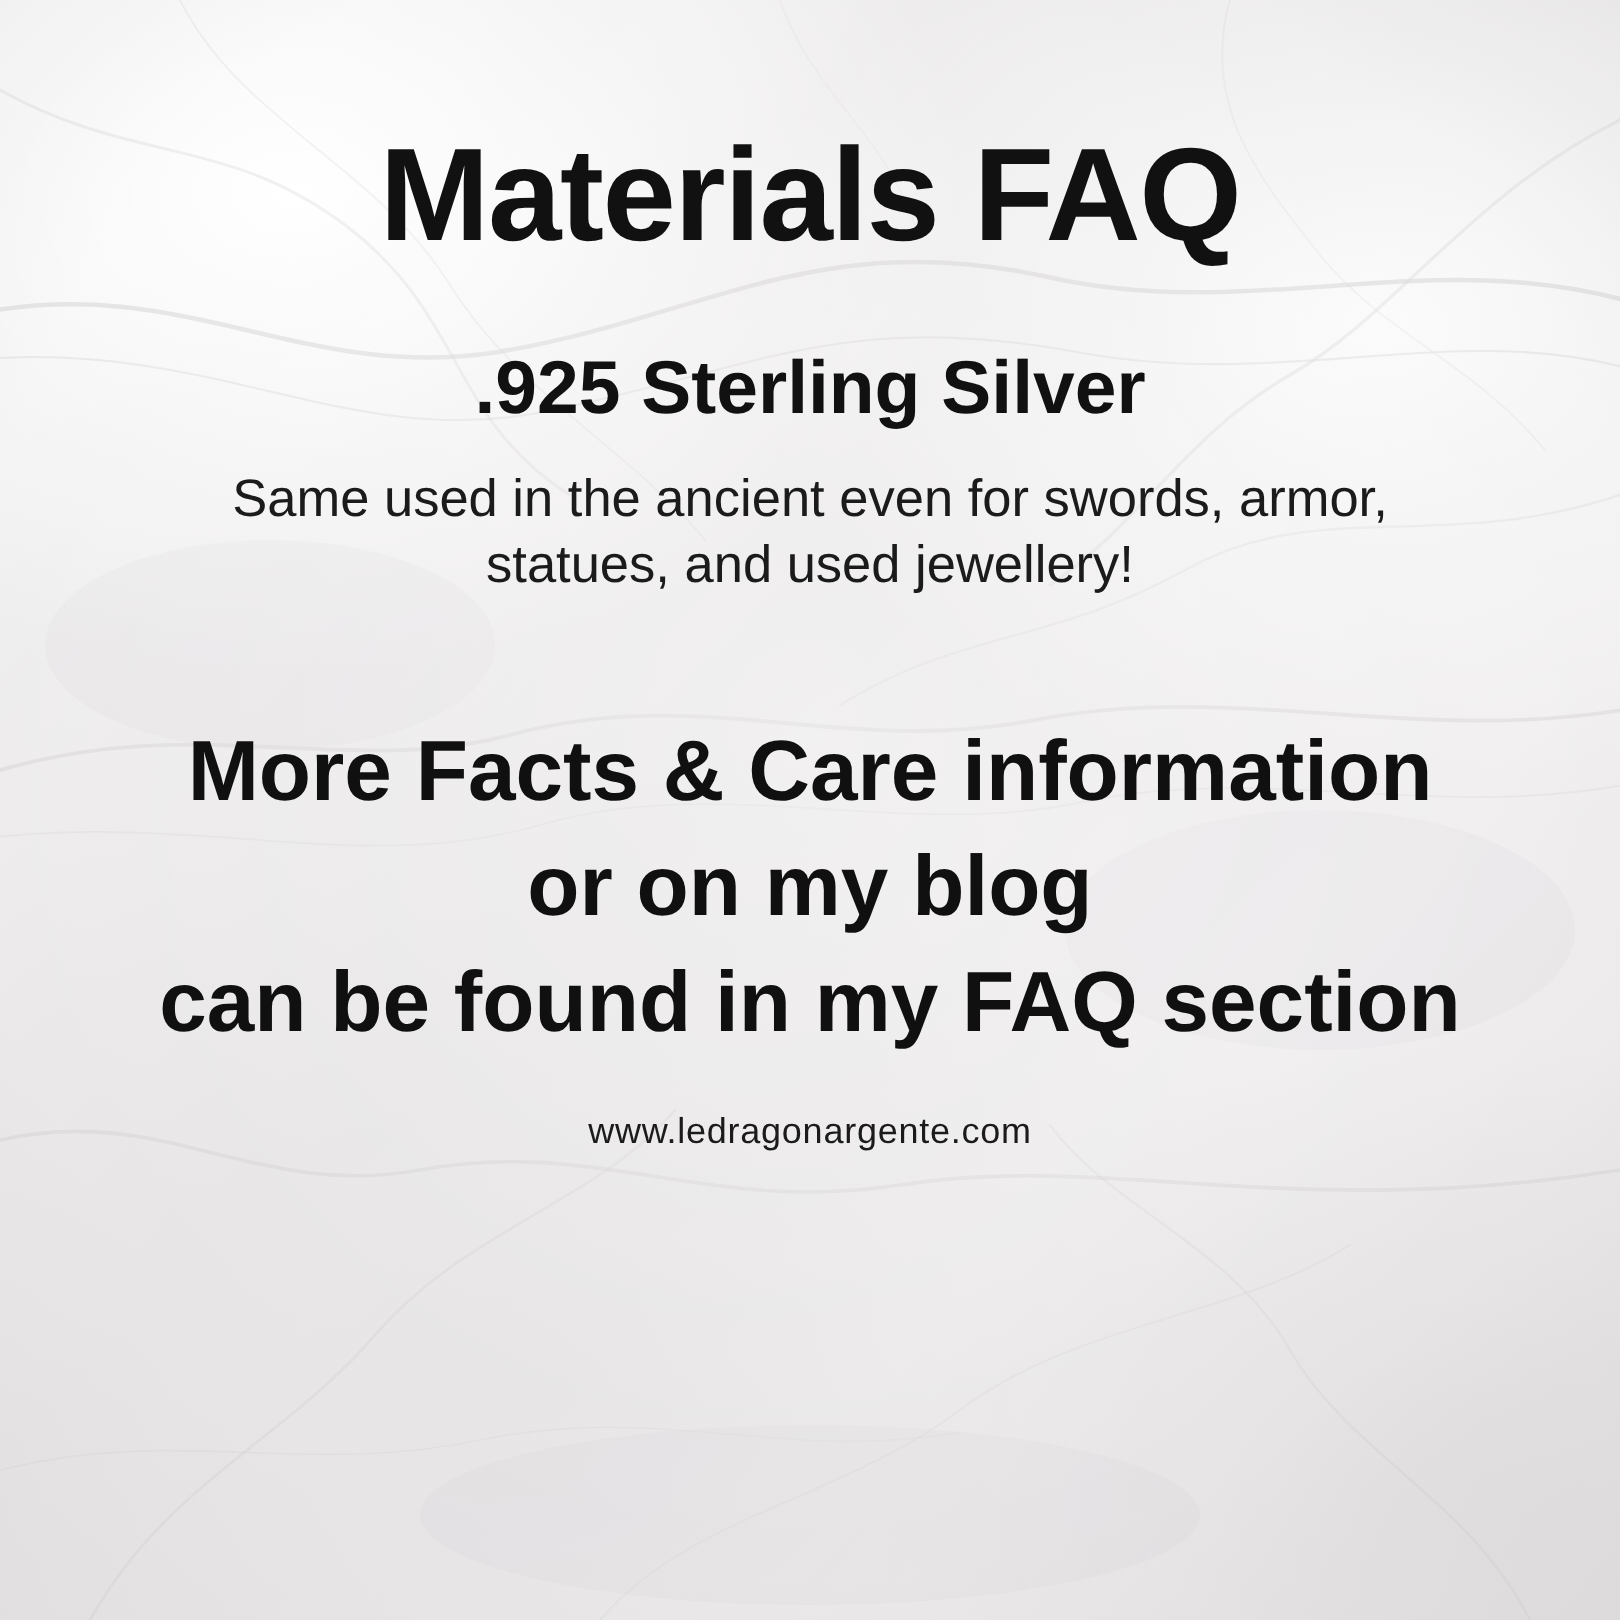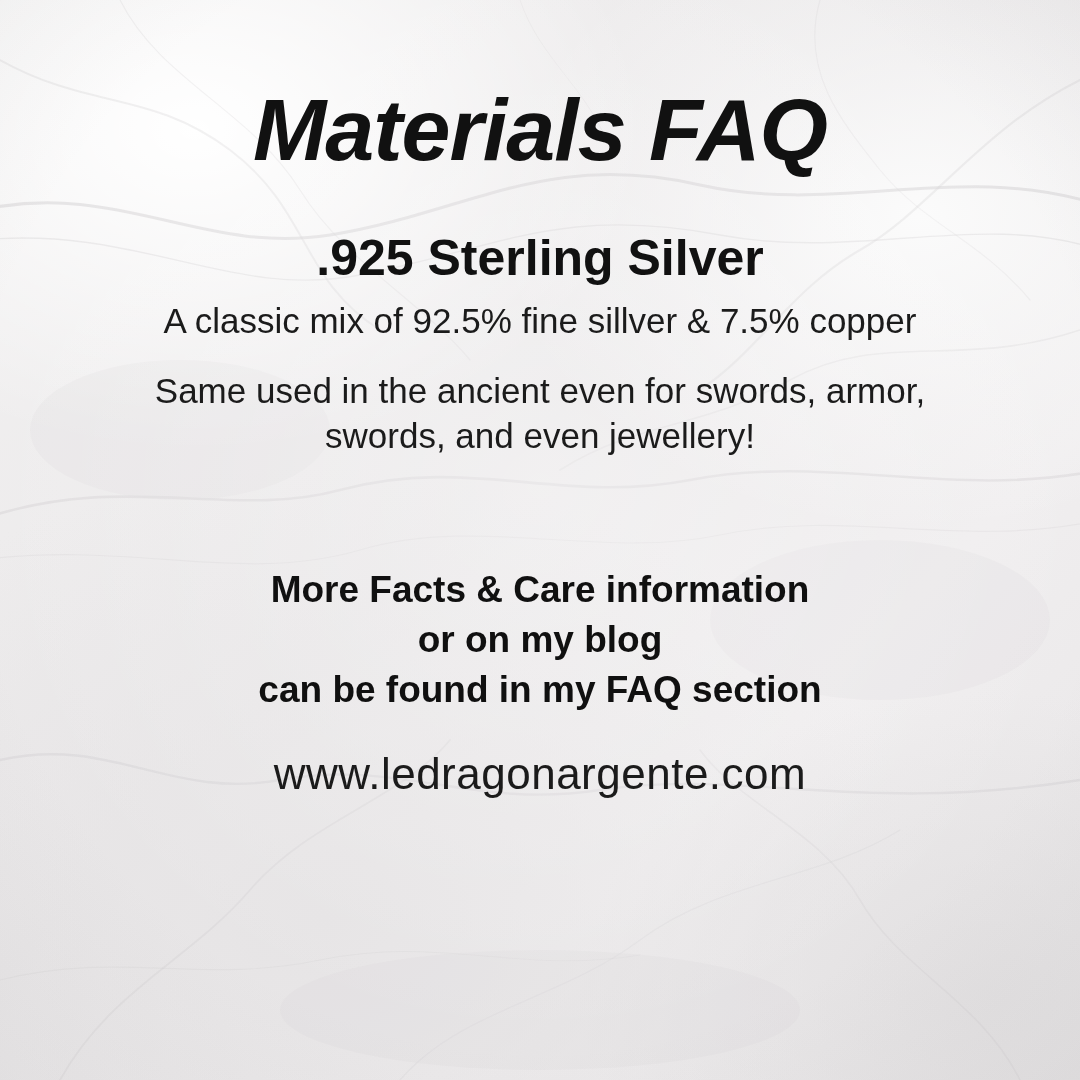--- a/index.html
+++ b/index.html
@@ -58,21 +58,20 @@
     display: block;
   }
 
   .title {
     font-size: 88px;
     font-weight: bold;
     letter-spacing: -1px;
     line-height: 1;
     padding-top: 86px;
     color: #111111;
-    font-style: italic;
   }
 
   .section-heading {
     font-size: 50px;
     font-weight: bold;
     line-height: 1.05;
     color: #111111;
   }
   .heading-silver { margin-top: 58px; }
   .heading-bronze { margin-top: 22px; }
@@ -80,30 +79,30 @@
   .body-line {
     font-size: 35px;
     font-weight: 400;
     line-height: 1.28;
     color: #1b1b1b;
   }
   .silver-lines { margin-top: 14px; }
   .bronze-lines { margin-top: 26px; }
 
   .cta {
-    margin-top: 106px;
-    font-size: 37px;
+    margin-top: 76px;
+    font-size: 57px;
     font-weight: bold;
     line-height: 1.35;
     color: #101010;
   }
 
   .url {
     margin-top: 34px;
-    font-size: 44px;
+    font-size: 24px;
     font-weight: 400;
     letter-spacing: 0.5px;
     color: #1b1b1b;
   }
 </style>
 </head>
 <body>
 
 <div id="card">
 
@@ -137,26 +136,25 @@
   </div>
 
   <div class="vignette"></div>
 
   <div class="content">
 
     <div class="title">Materials FAQ</div>
 
     <div class="section-heading heading-silver">.925 Sterling Silver</div>
     <div class="silver-lines">
-      <div class="body-line">A classic mix of 92.5% fine sillver &amp; 7.5% copper</div>
     </div>
 
     <div class="bronze-lines">
       <div class="body-line">Same used in the ancient even for swords, armor,</div>
-      <div class="body-line">swords, and even jewellery!</div>
+      <div class="body-line">statues, and used jewellery!</div>
     </div>
 
     <div class="cta">
       <div>More Facts &amp; Care information</div>
       <div>or on my blog</div>
       <div>can be found in my FAQ section</div>
     </div>
 
     <div class="url">www.ledragonargente.com</div>
 

